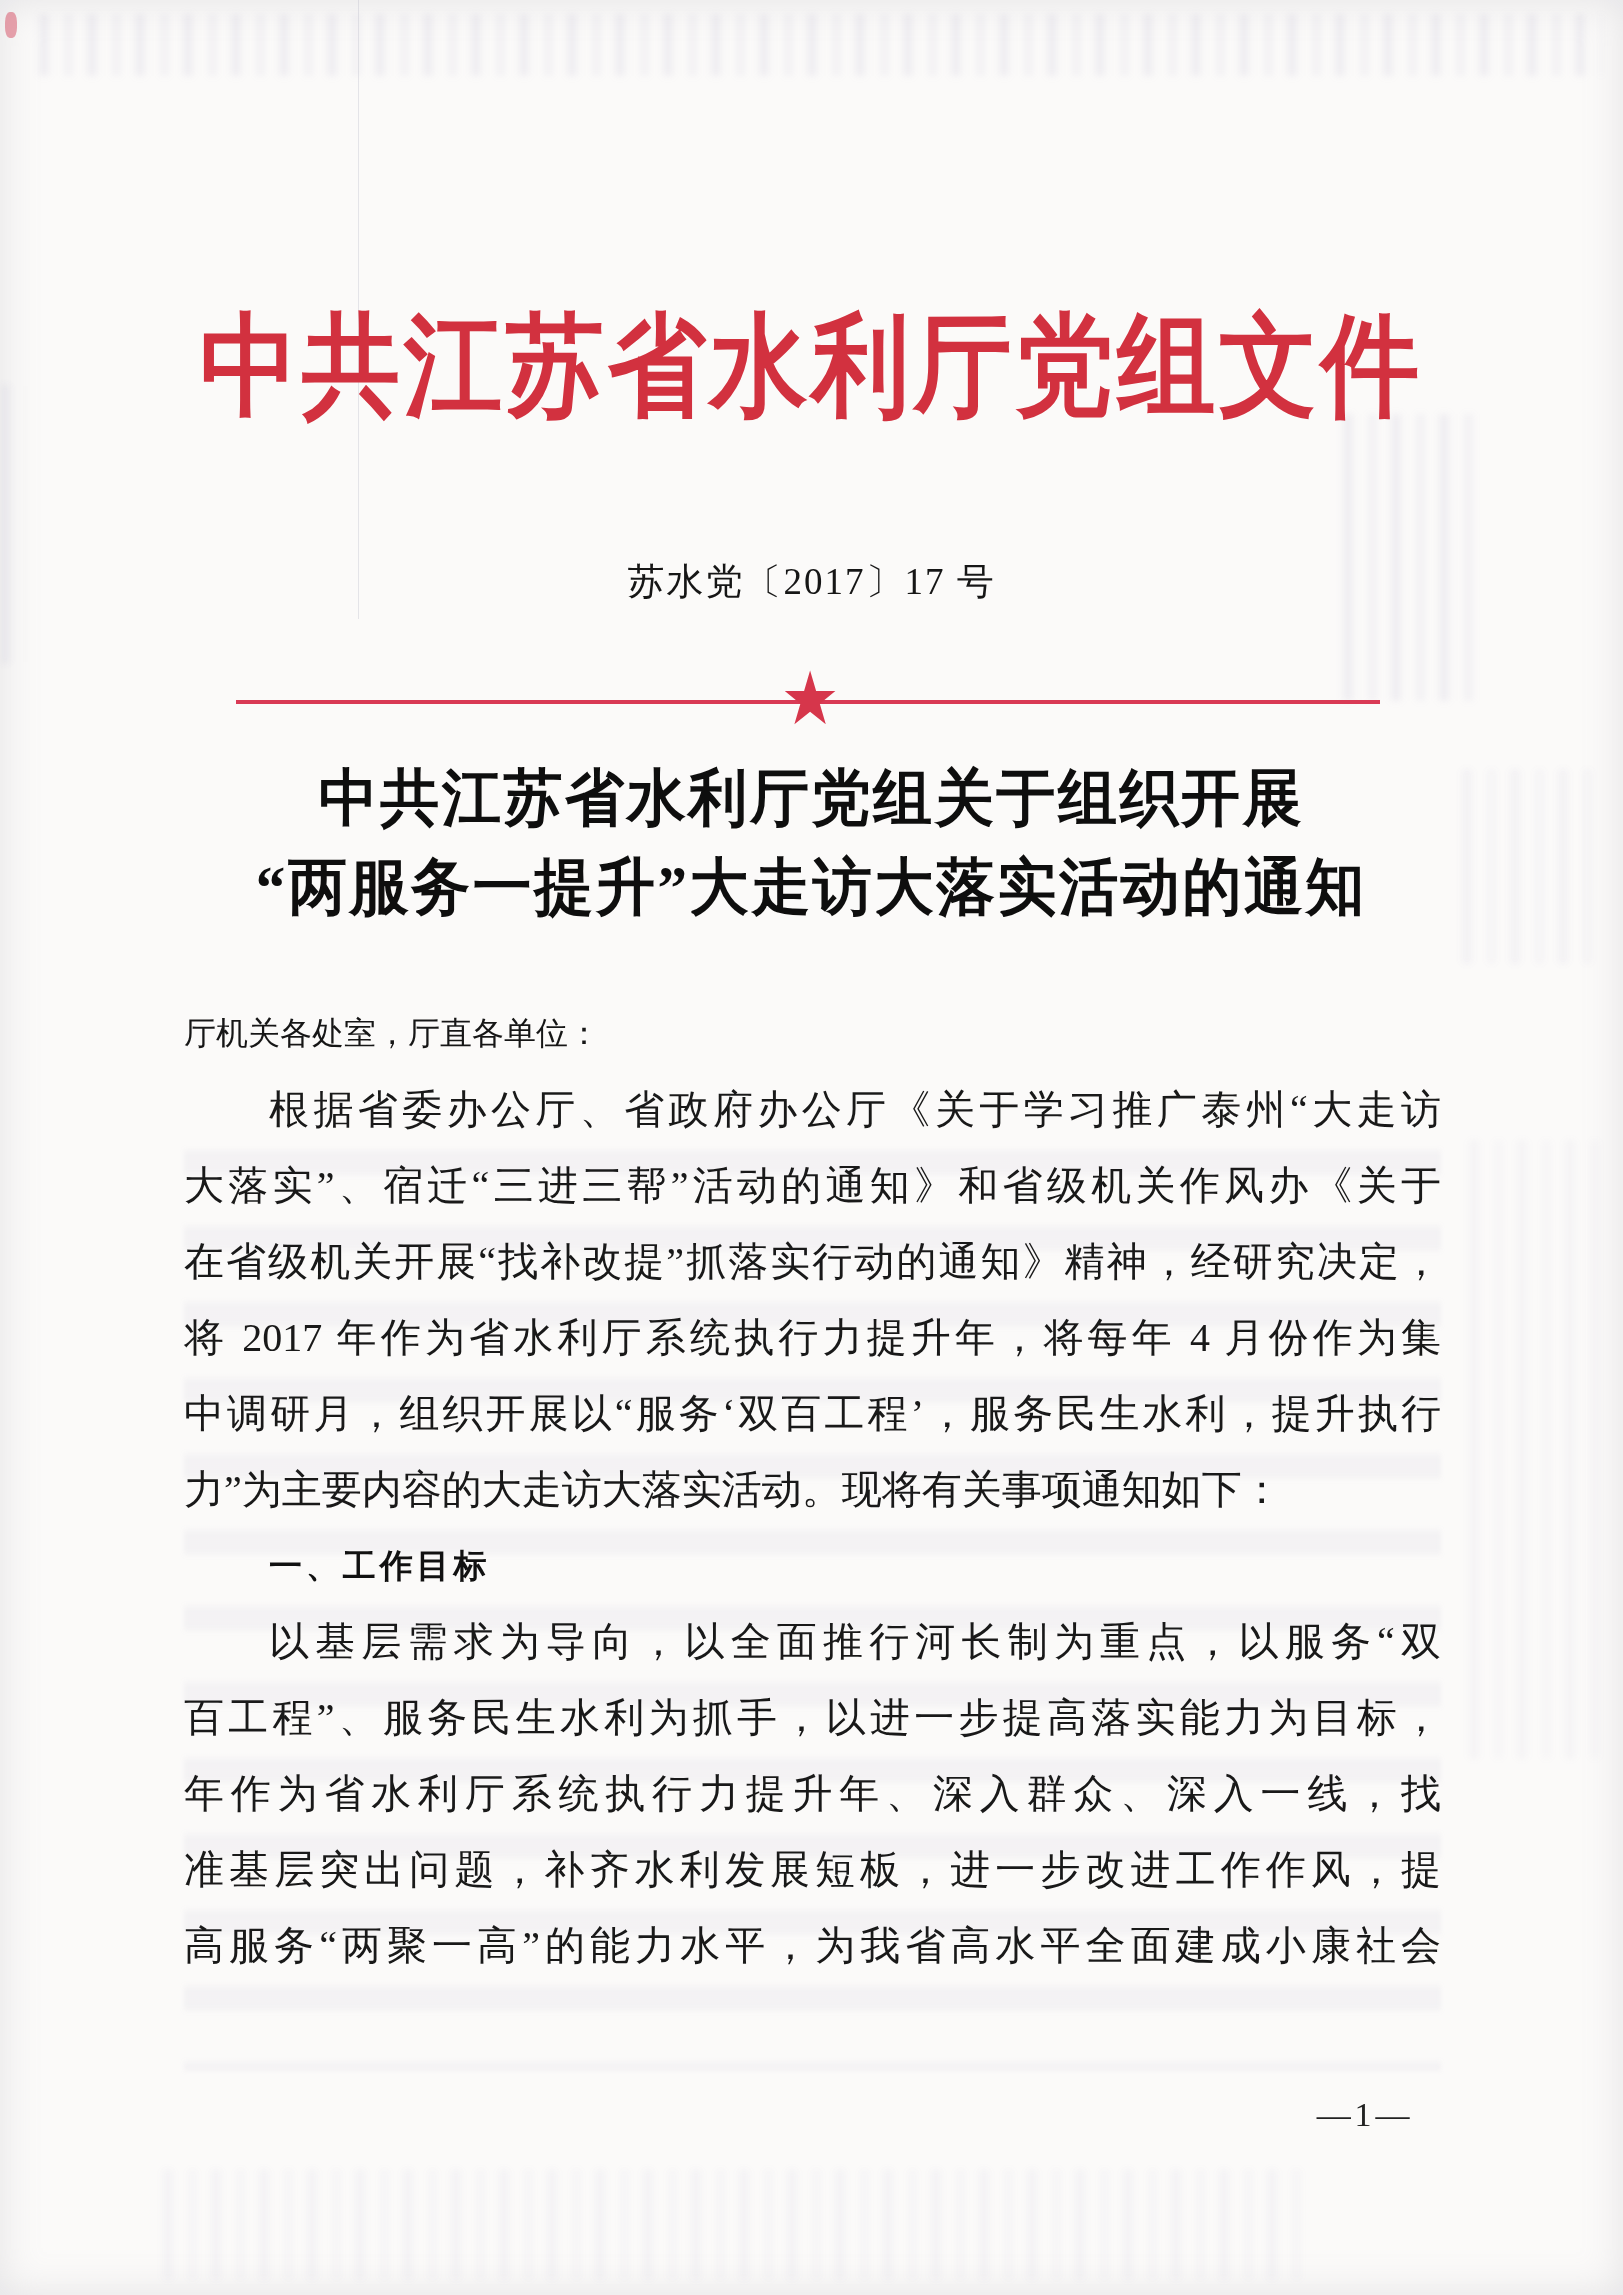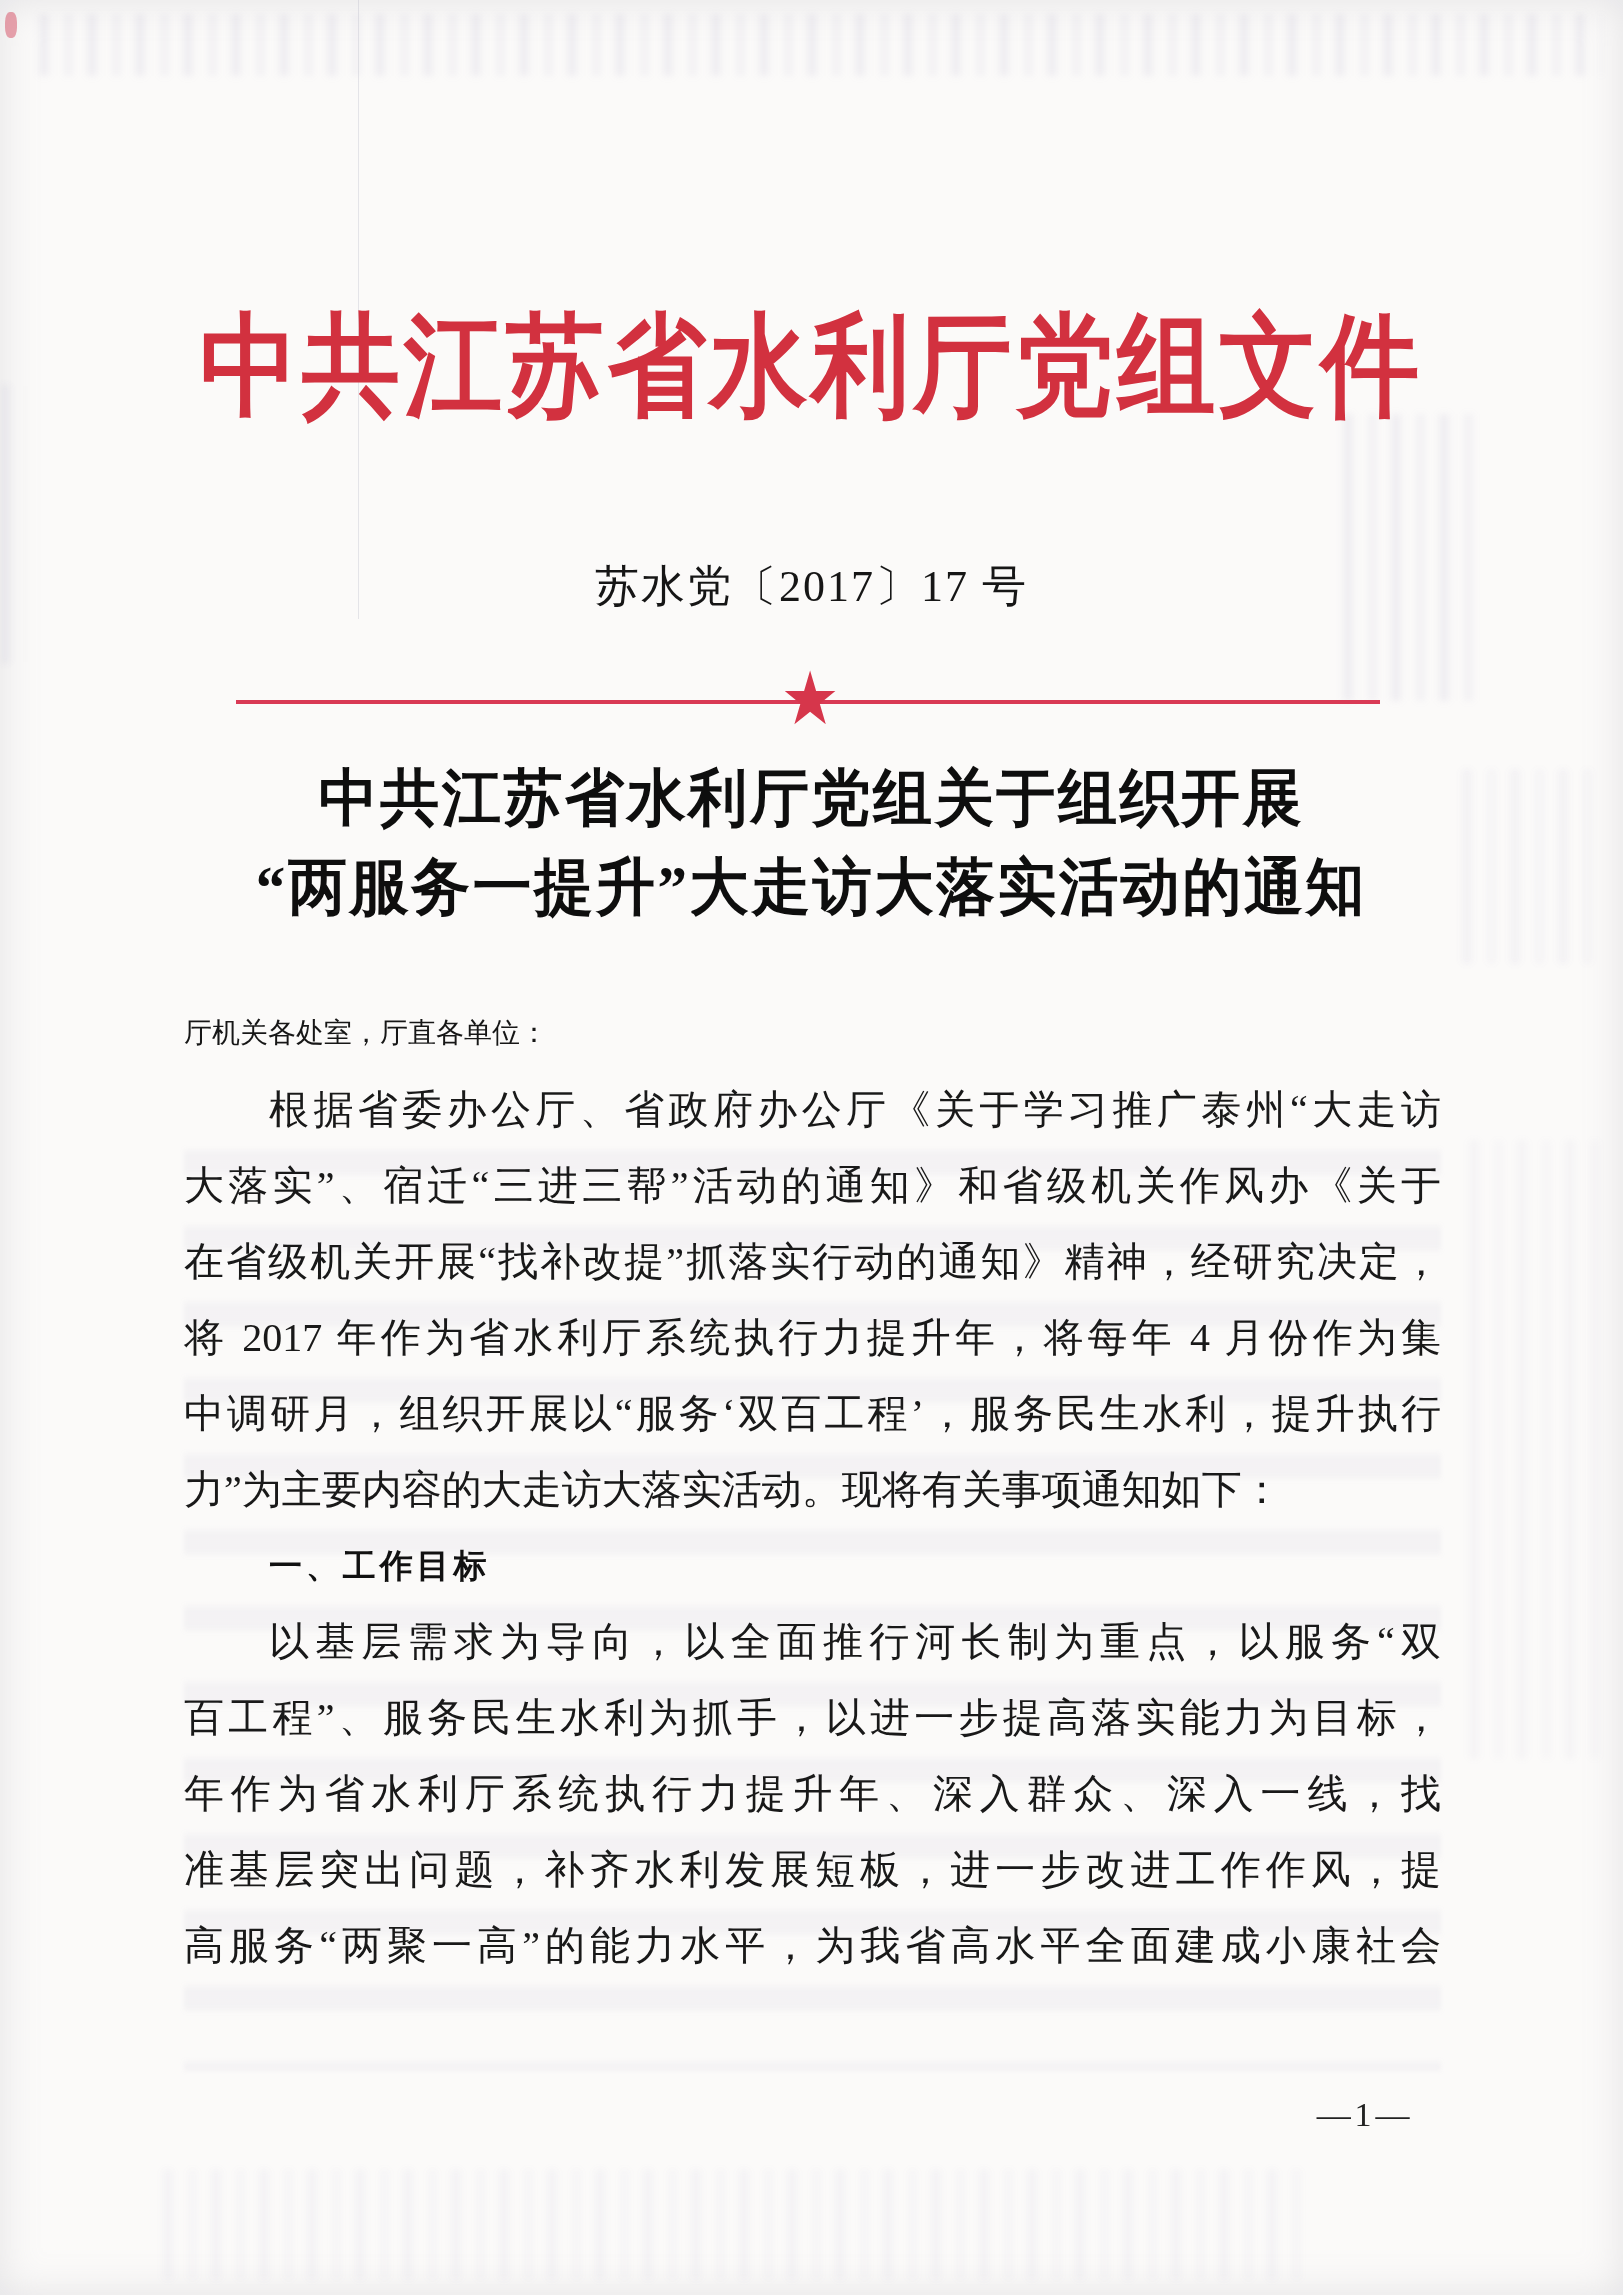--- a/index.html
+++ b/index.html
@@ -55,21 +55,21 @@
     letter-spacing:3.9px;
     line-height:130px;
     transform:scaleY(1.14);
     transform-origin:top center;
     white-space:nowrap;
   }
   .doc-number{
     position:absolute;
     left:0;top:557px;width:100%;
     text-align:center;
-    font-size:44px;
+    font-size:37px;
     letter-spacing:2px;
     color:#161616;
     font-family:Liberation Serif, serif;
   }
   .red-line{
     position:absolute;
     left:236px;top:700px;
     width:1144px;height:3.9px;
   }
   .star{
@@ -90,21 +90,21 @@
     letter-spacing:2.6px;
     color:#0e0e0e;
     transform:scaleY(1.05);
     transform-origin:top center;
     white-space:nowrap;
   }
   .salutation{
     position:absolute;
     left:184px;top:995px;
     width:1257px;
-    font-size:28px;
+    font-size:32px;
     line-height:76px;
     color:#161616;
     white-space:nowrap;
   }
   .body-block{
     position:absolute;
     left:184px;top:1072px;
     width:1257px;
     font-size:40px;
     line-height:76px;

